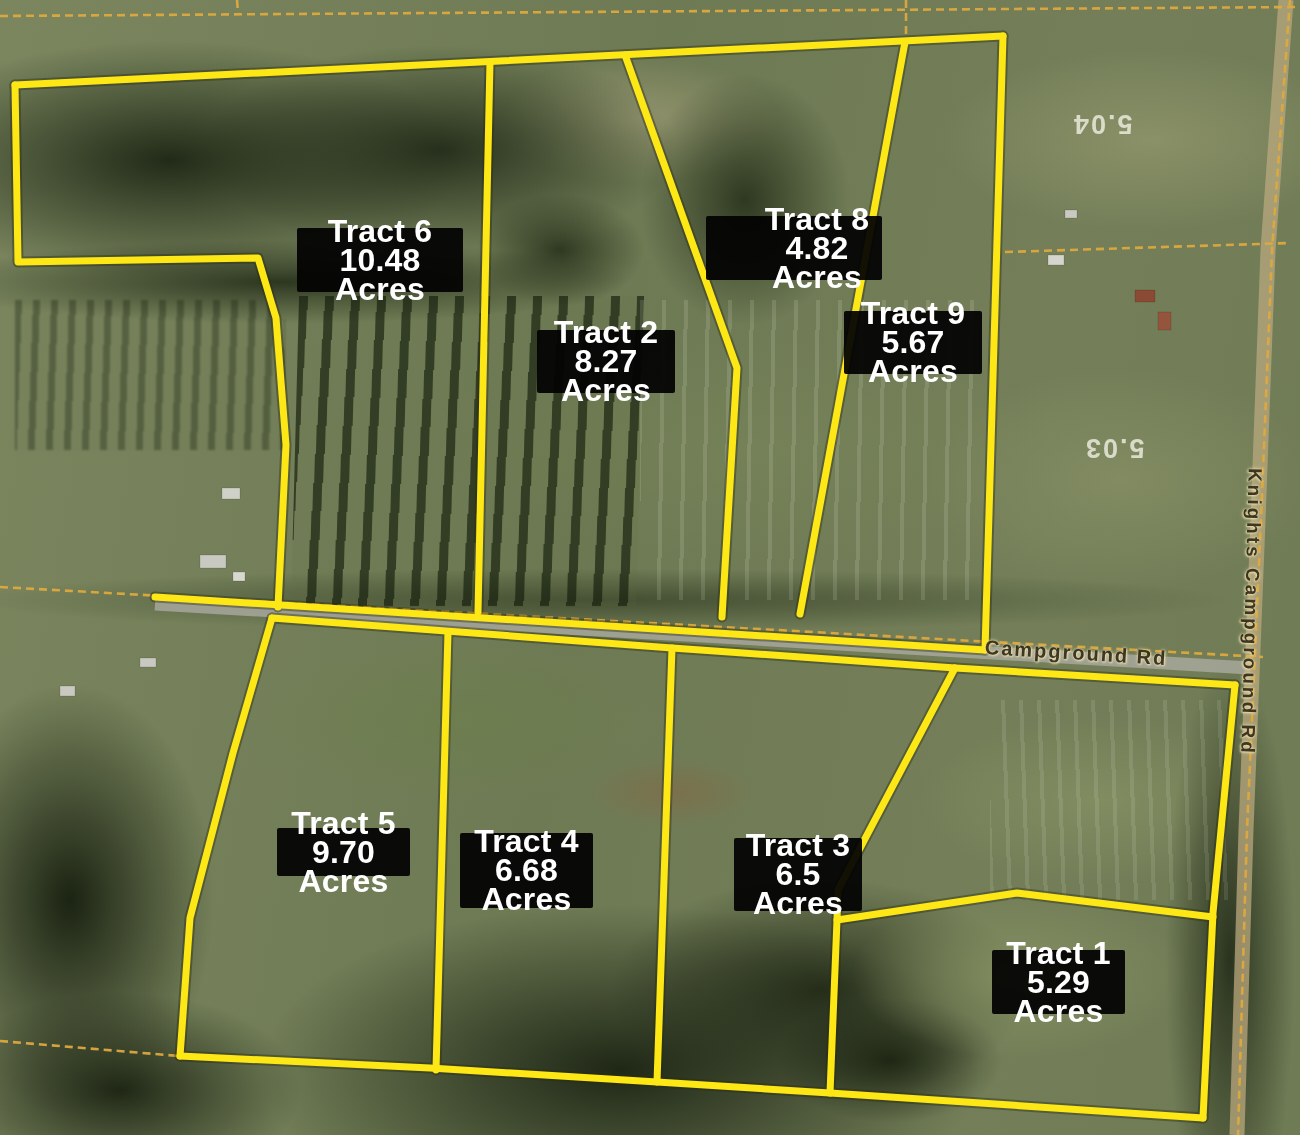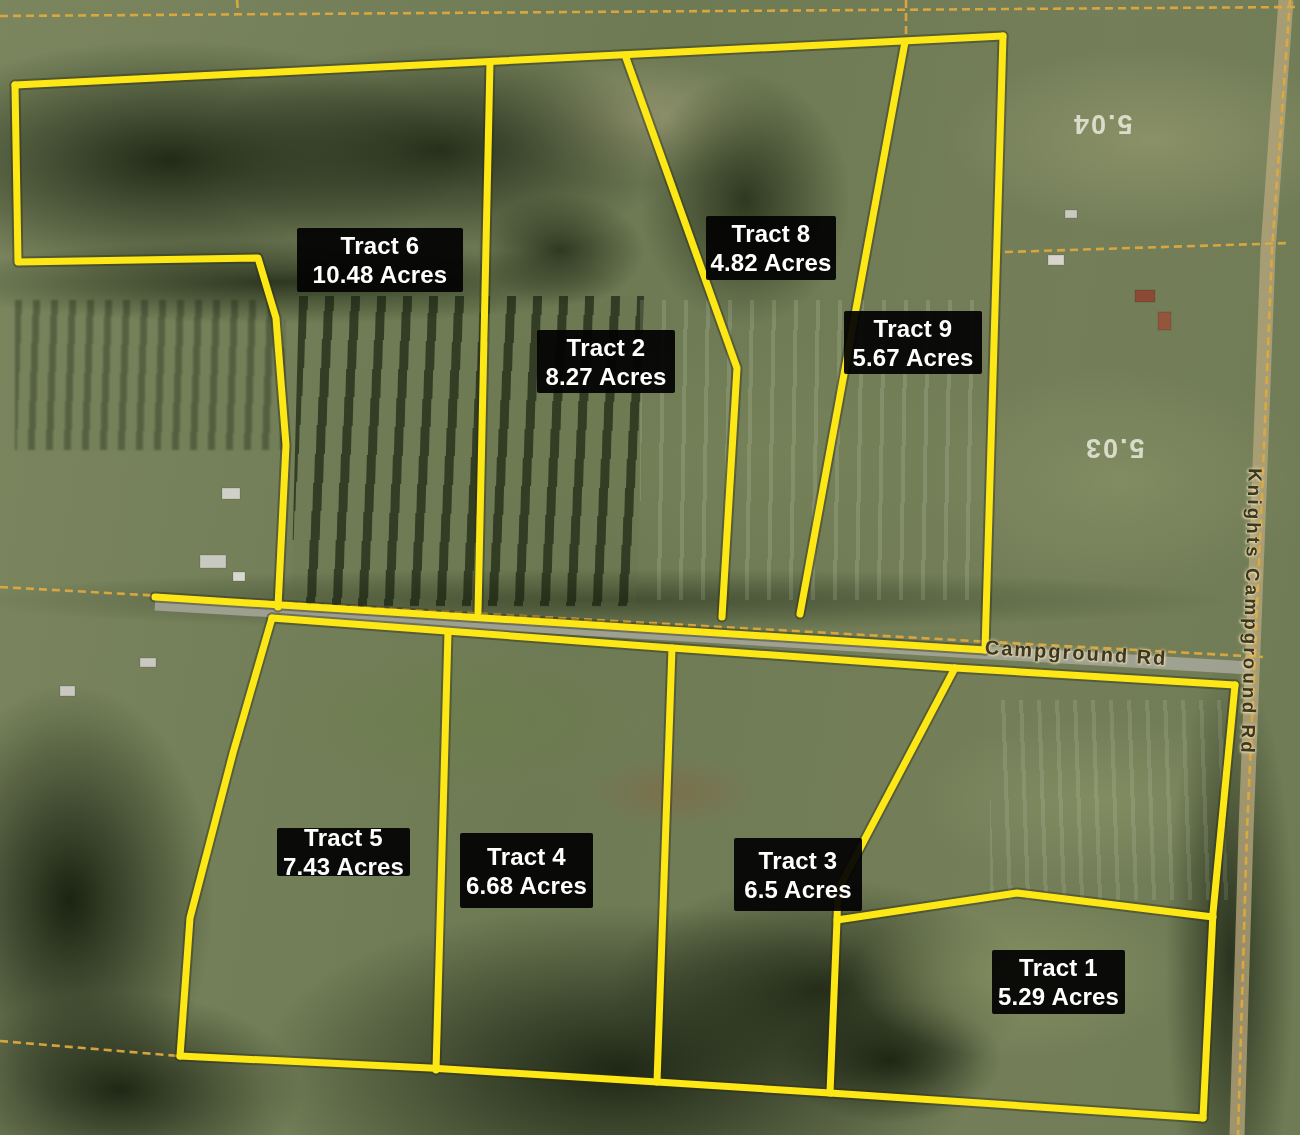--- a/index.html
+++ b/index.html
@@ -49,21 +49,21 @@
   .roadh{stroke:#a7a79b;stroke-width:13;fill:none;opacity:.85;}
   .roadv{stroke:#b9a87e;stroke-width:15;fill:none;opacity:.75;}
   .pline{stroke:#dda93e;stroke-width:2.6;stroke-dasharray:8 5;fill:none;opacity:.95;}
   .outline{stroke:#2b2b10;stroke-width:11;fill:none;opacity:.4;stroke-linejoin:round;stroke-linecap:round;}
   .yline{stroke:#fde815;stroke-width:7;fill:none;stroke-linejoin:round;stroke-linecap:round;}
   .bldg{stroke:rgba(0,0,0,.25);stroke-width:.5;}
 
   
   .tract-label{position:absolute;background:rgba(3,3,3,.94);color:#fff;
     display:flex;flex-direction:column;align-items:center;justify-content:center;
-    font-weight:bold;font-size:24px;line-height:29px;text-align:center;
+    font-weight:bold;font-size:32px;line-height:29px;text-align:center;
     border-radius:2px;letter-spacing:.2px;}
 
   
   .road-name{position:absolute;font-weight:bold;color:#332c1a;opacity:.9;
     text-shadow:0 0 2px #e8d9a8,0 0 4px #e8d9a8,1px 1px 2px #efe3b5;
     white-space:nowrap;}
   #road-vert{left:1240px;top:468px;font-size:19px;letter-spacing:3px;
     writing-mode:vertical-rl;transform:rotate(1.5deg);}
   #road-horiz{left:985px;top:636px;font-size:20px;letter-spacing:2px;
     transform:rotate(3.5deg);transform-origin:left center;}
@@ -135,35 +135,35 @@
     <g>
       <use href="#tb" class="outline"></use>
       <use href="#tb" class="yline"></use>
     </g>
   </svg>
 
   <div class="tract-label" style="left:297px;top:228px;width:166px;height:64px;">
     <span>Tract 6</span>
     <span>10.48 Acres</span>
   </div>
-  <div class="tract-label" style="left:706px;top:216px;width:130px;height:64px;">
+  <div class="tract-label" style="left:706px;top:216px;width:130px;height:64px;padding-left:46px;">
     <span>Tract 8</span>
     <span>4.82 Acres</span>
   </div>
   <div class="tract-label" style="left:537px;top:330px;width:138px;height:63px;">
     <span>Tract 2</span>
     <span>8.27 Acres</span>
   </div>
   <div class="tract-label" style="left:844px;top:311px;width:138px;height:63px;">
     <span>Tract 9</span>
     <span>5.67 Acres</span>
   </div>
   <div class="tract-label" style="left:277px;top:828px;width:133px;height:48px;">
     <span>Tract 5</span>
-    <span>7.43 Acres</span>
+    <span>9.70 Acres</span>
   </div>
   <div class="tract-label" style="left:460px;top:833px;width:133px;height:75px;">
     <span>Tract 4</span>
     <span>6.68 Acres</span>
   </div>
   <div class="tract-label" style="left:686px;top:838px;width:128px;height:73px;margin-left:48px;">
     <span>Tract 3</span>
     <span>6.5 Acres</span>
   </div>
   <div class="tract-label" style="left:992px;top:950px;width:133px;height:64px;">

